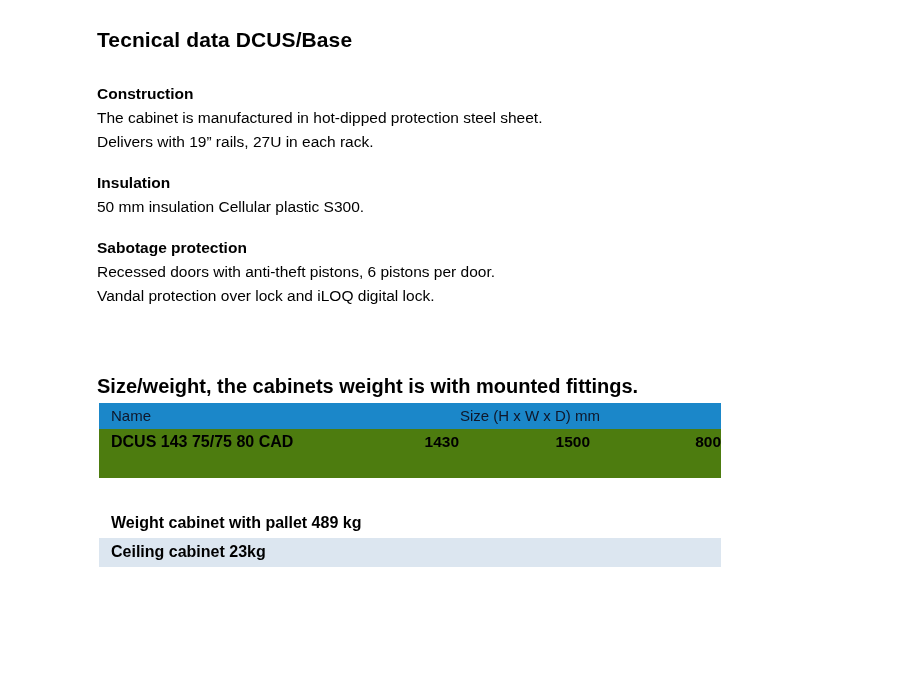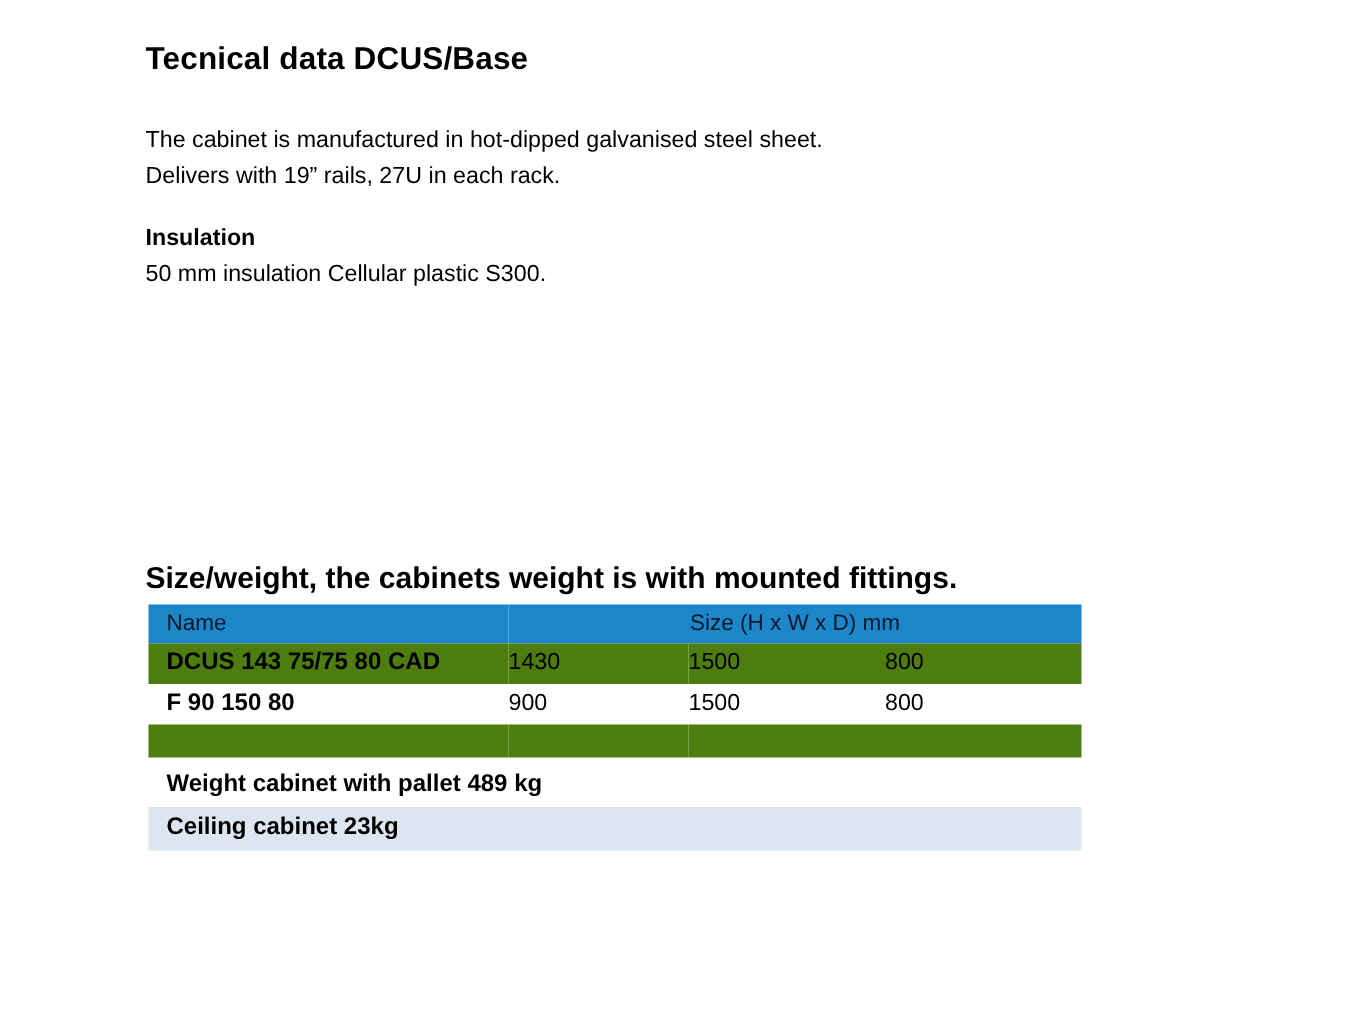--- a/index.html
+++ b/index.html
@@ -91,23 +91,24 @@
     background: #ffffff;
   }
   .data-table tbody tr.alt td {
     background: #4d7c0f;
   }
   .data-table tbody td.name {
     font-weight: bold;
     font-size: 16px;
   }
   .data-table tbody td.num {
-    text-align: left;
+    text-align: right;
     padding-left: 0;
     font-size: 15.5px;
+    font-weight: bold;
   }
   .data-table tbody tr.spacer td {
     height: 22px;
     padding: 0;
   }
   .footer-rows {
     position: absolute;
     left: 99px;
     top: 509px;
     width: 622px;
@@ -124,29 +125,35 @@
 </head>
 <body>
 
 <div class="slide">
 
   <div class="title">Tecnical data DCUS/Base</div>
 
   <div class="body-block">
 
     <div class="section">
-      <p class="section-line">The cabinet is manufactured in hot-dipped galvanised steel sheet.</p>
+      <p class="section-heading">Construction</p>
+      <p class="section-line">The cabinet is manufactured in hot-dipped protection steel sheet.</p>
       <p class="section-line">Delivers with 19” rails, 27U in each rack.</p>
     </div>
 
     <div class="section">
       <p class="section-heading">Insulation</p>
       <p class="section-line">50 mm insulation Cellular plastic S300.</p>
     </div>
 
+    <div class="section">
+      <p class="section-heading">Sabotage protection</p>
+      <p class="section-line">Recessed doors with anti-theft pistons, 6 pistons per door.</p>
+      <p class="section-line">Vandal protection over lock and iLOQ digital lock.</p>
+    </div>
 
   </div>
 
   <div class="table-heading">Size/weight, the cabinets weight is with mounted fittings.</div>
 
   <table class="data-table">
     <colgroup>
       <col class="c-name">
       <col class="c-h">
       <col class="c-w">
@@ -158,26 +165,20 @@
         <th class="size-head" colspan="3">Size (H x W x D) mm</th>
       </tr>
     </thead>
     <tbody>
       <tr class="alt">
         <td class="name">DCUS 143 75/75 80 CAD</td>
         <td class="num">1430</td>
         <td class="num">1500</td>
         <td class="num">800</td>
       </tr>
-      <tr>
-        <td class="name">F 90 150 80</td>
-        <td class="num">900</td>
-        <td class="num">1500</td>
-        <td class="num">800</td>
-      </tr>
       <tr class="alt spacer">
         <td></td>
         <td></td>
         <td></td>
         <td></td>
       </tr>
     </tbody>
   </table>
 
   <div class="footer-rows">

